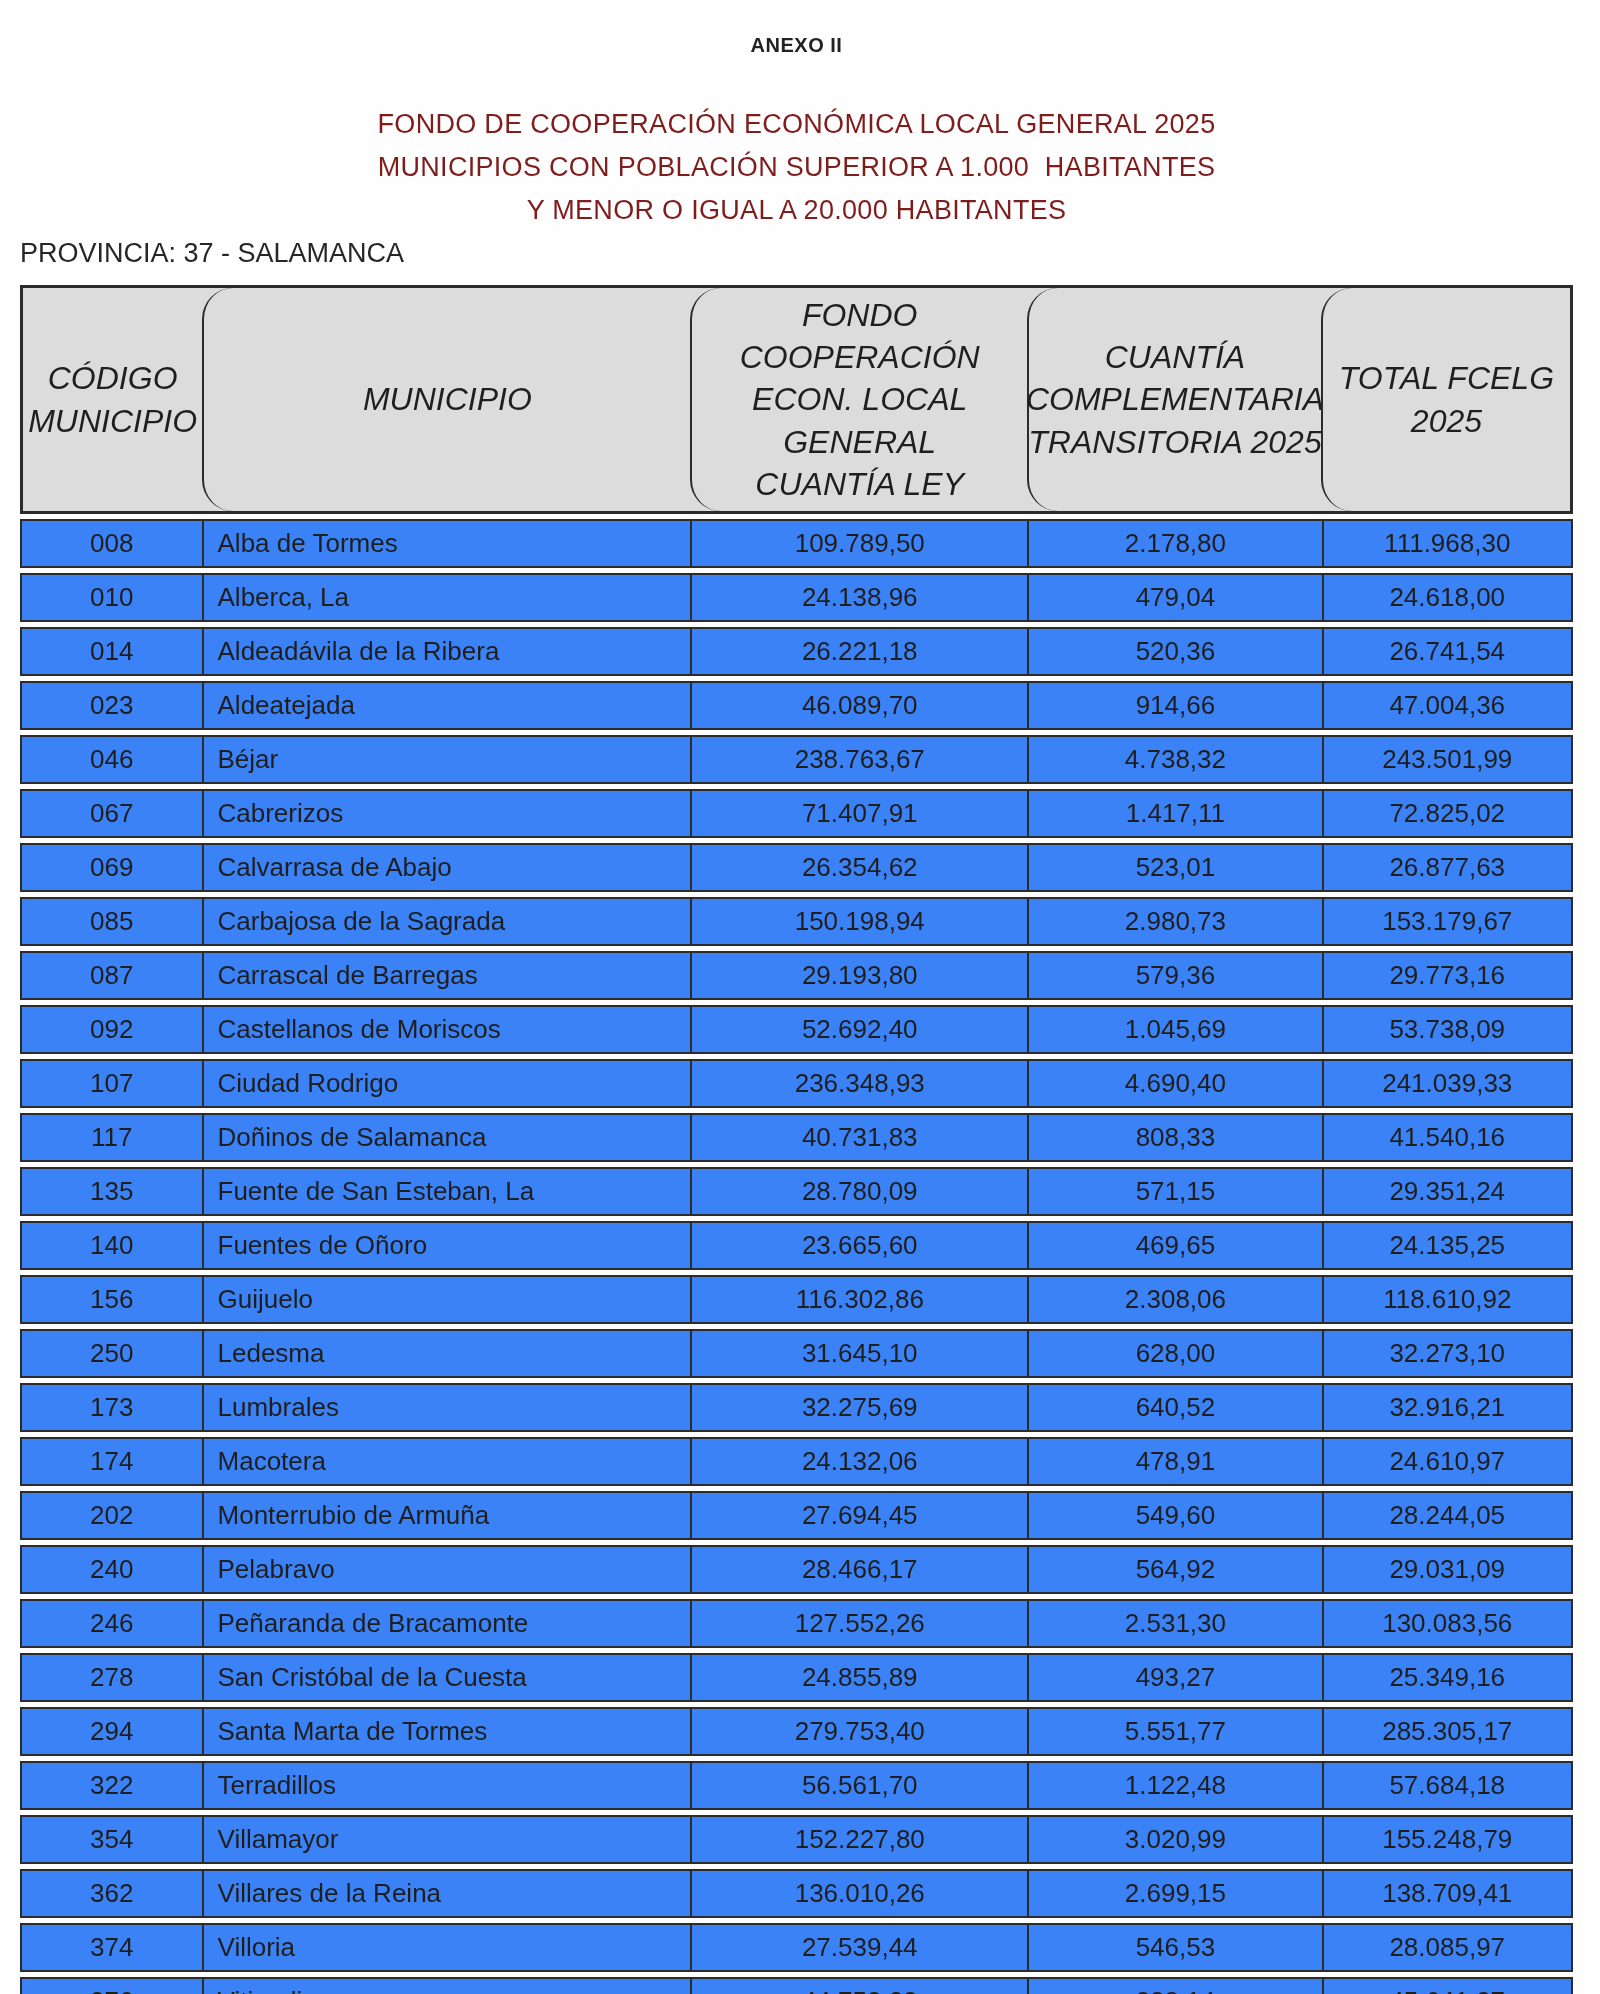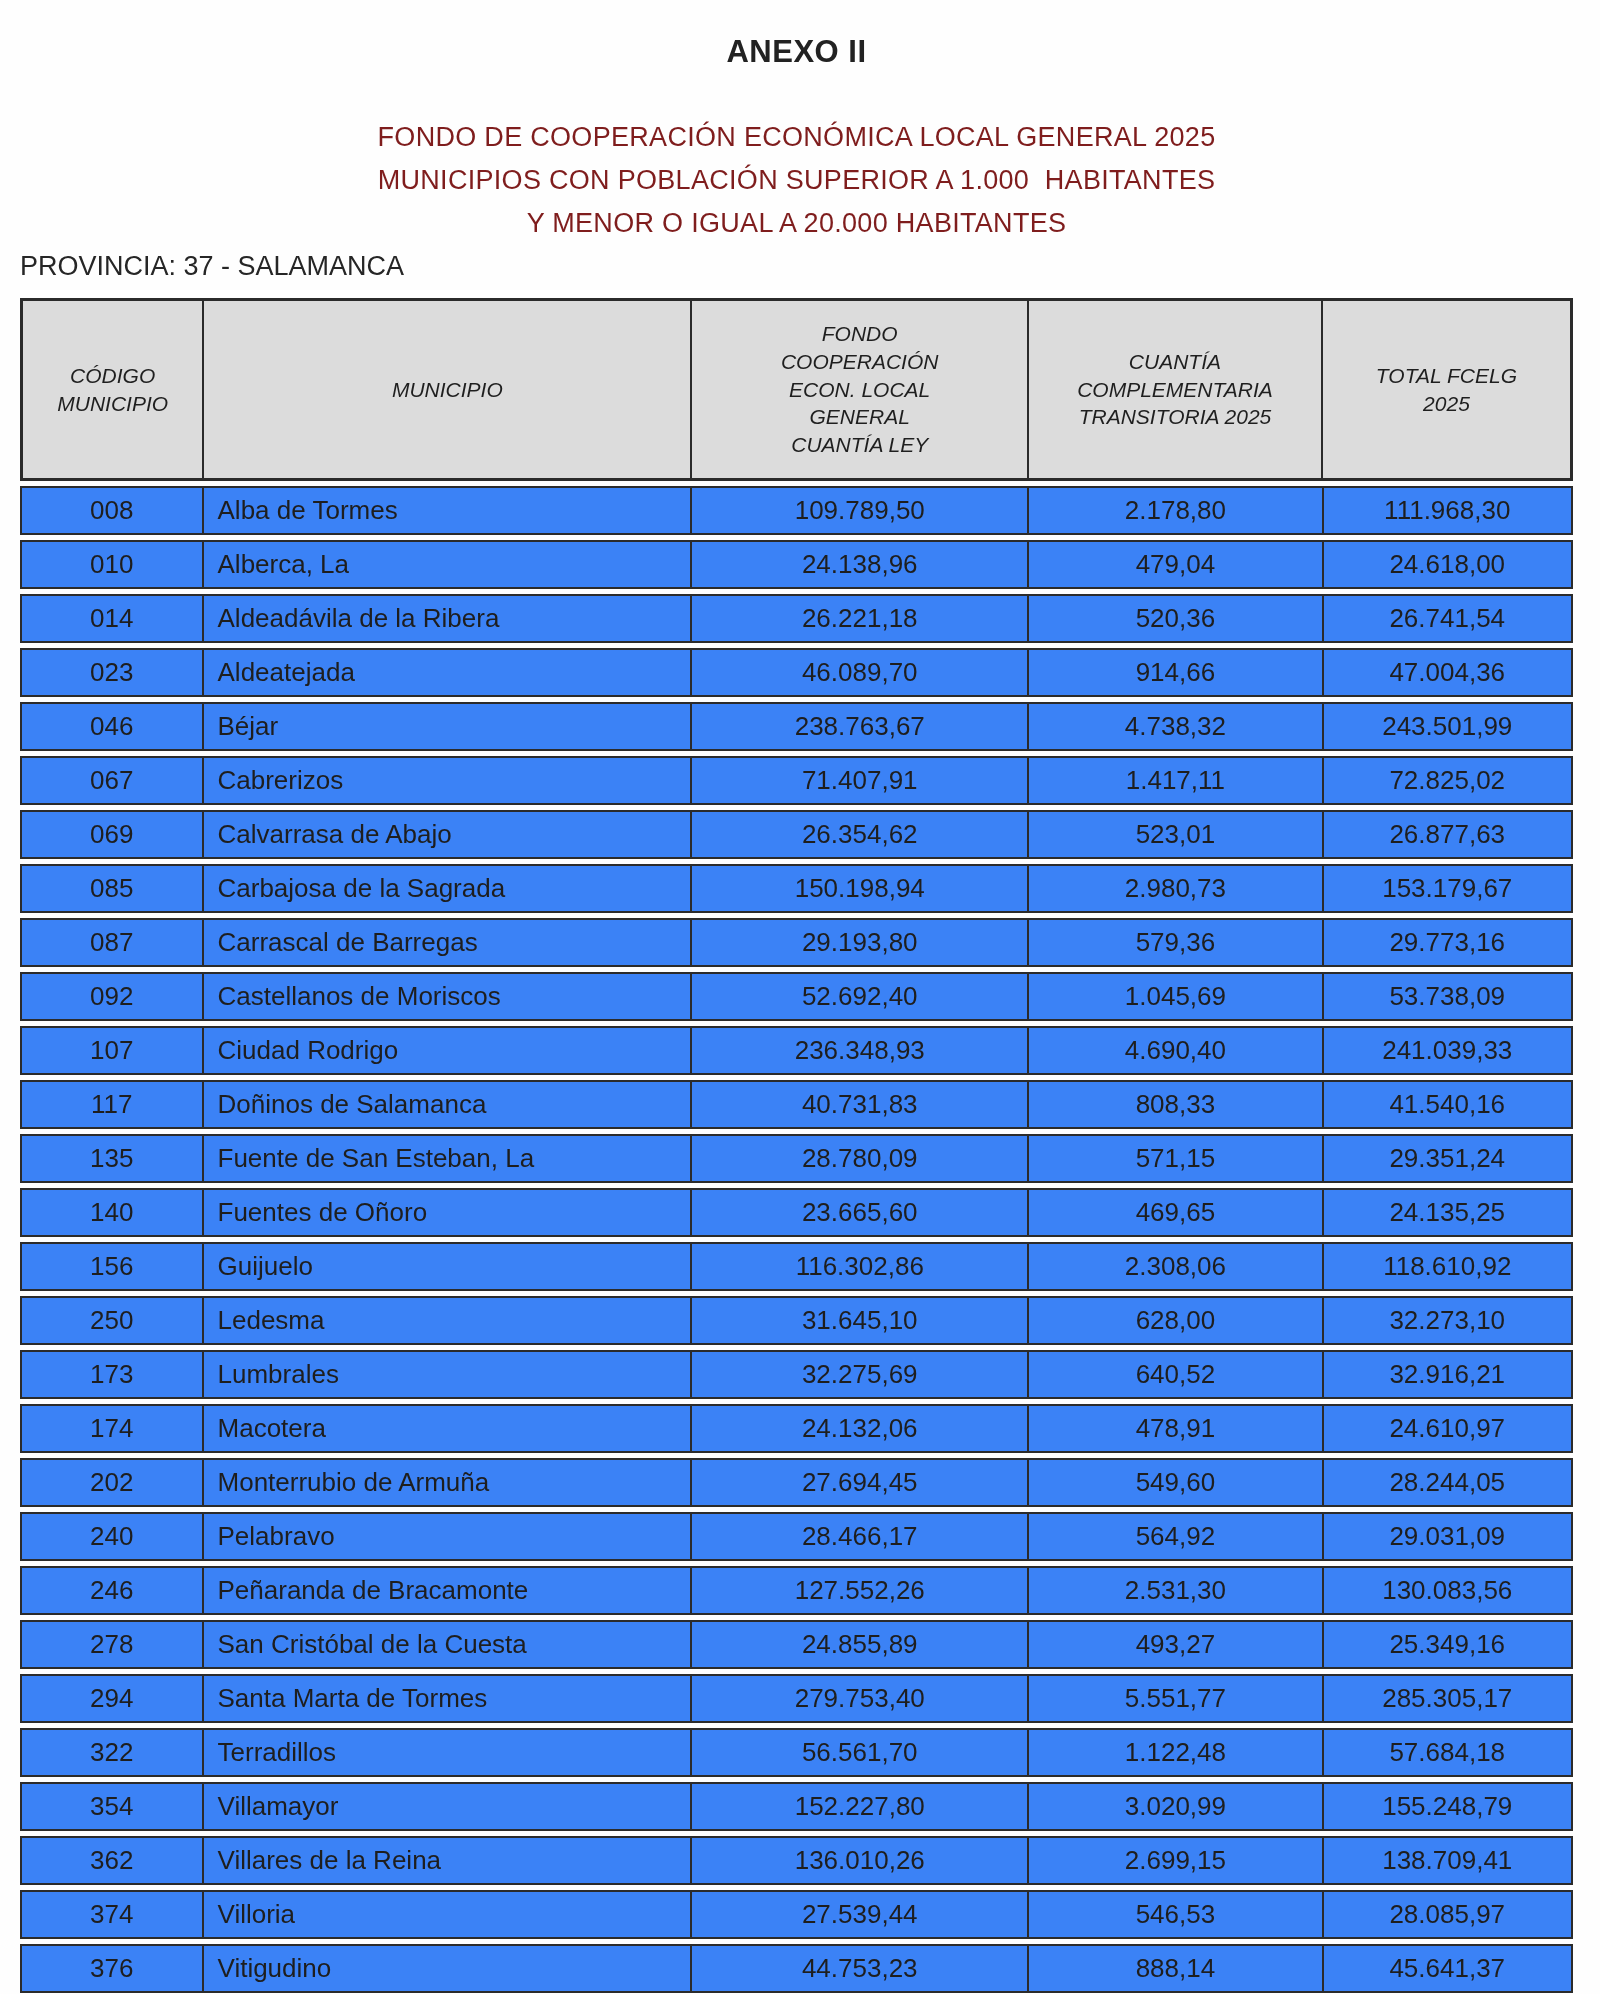--- a/index.html
+++ b/index.html
@@ -16,21 +16,21 @@
   }
   .page {
     width: 1600px;
     min-height: 1994px;
     box-sizing: border-box;
     background: #fefefe;
   }
   .doc-title {
     padding-top: 34px;
     text-align: center;
-    font-size: 31px;
+    font-size: 20px;
     font-weight: bold;
     letter-spacing: 0.5px;
     color: #222;
     width: 1553px;
     margin: 0 27px 0 20px;
   }
   .subtitle-block {
     margin: 46px 27px 0 20px;
     width: 1553px;
     text-align: center;
@@ -61,25 +61,26 @@
     box-sizing: border-box;
     min-height: 183px;
   }
   .th {
     box-sizing: border-box;
     display: flex;
     align-items: center;
     justify-content: center;
     text-align: center;
     font-style: italic;
-    font-size: 21px;
+    font-size: 32px;
     line-height: 1.32;
     padding: 6px 4px;
     white-space: pre-line;
     color: #1f1f1f;
+    border-radius: 31px;
   }
   .th + .th { border-left: 2.5px solid #2b2b2b; }
 
   .row {
     display: flex;
     border: 2.5px solid #2b2b2b;
     margin-top: 5px;
     background: #3b82f6;
     box-sizing: border-box;
   }

